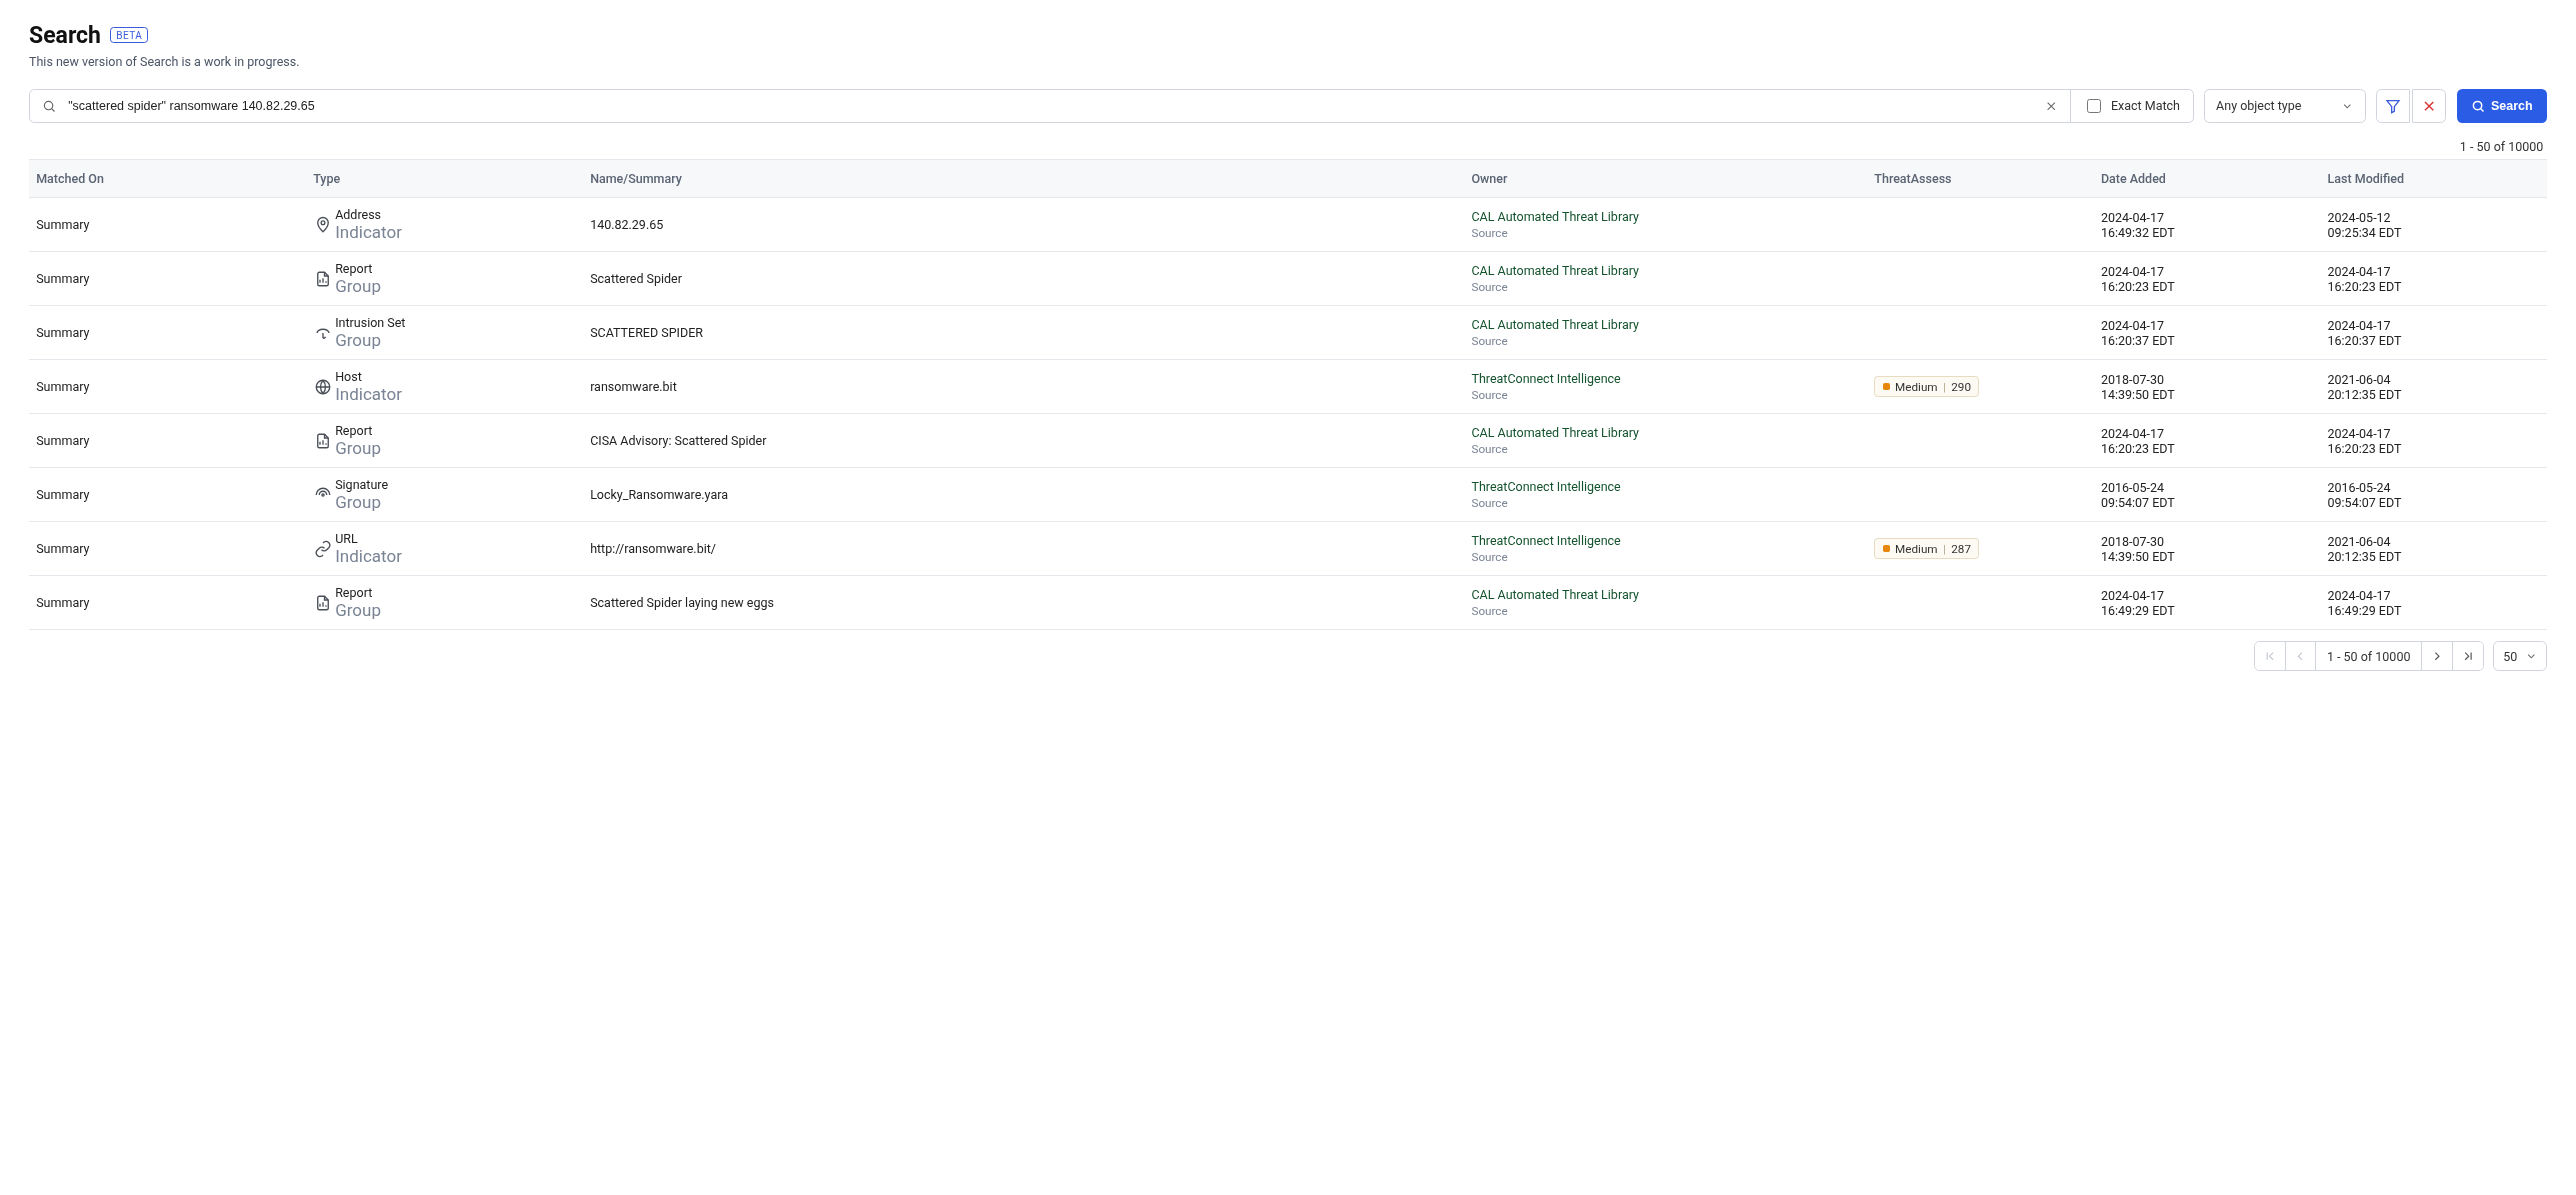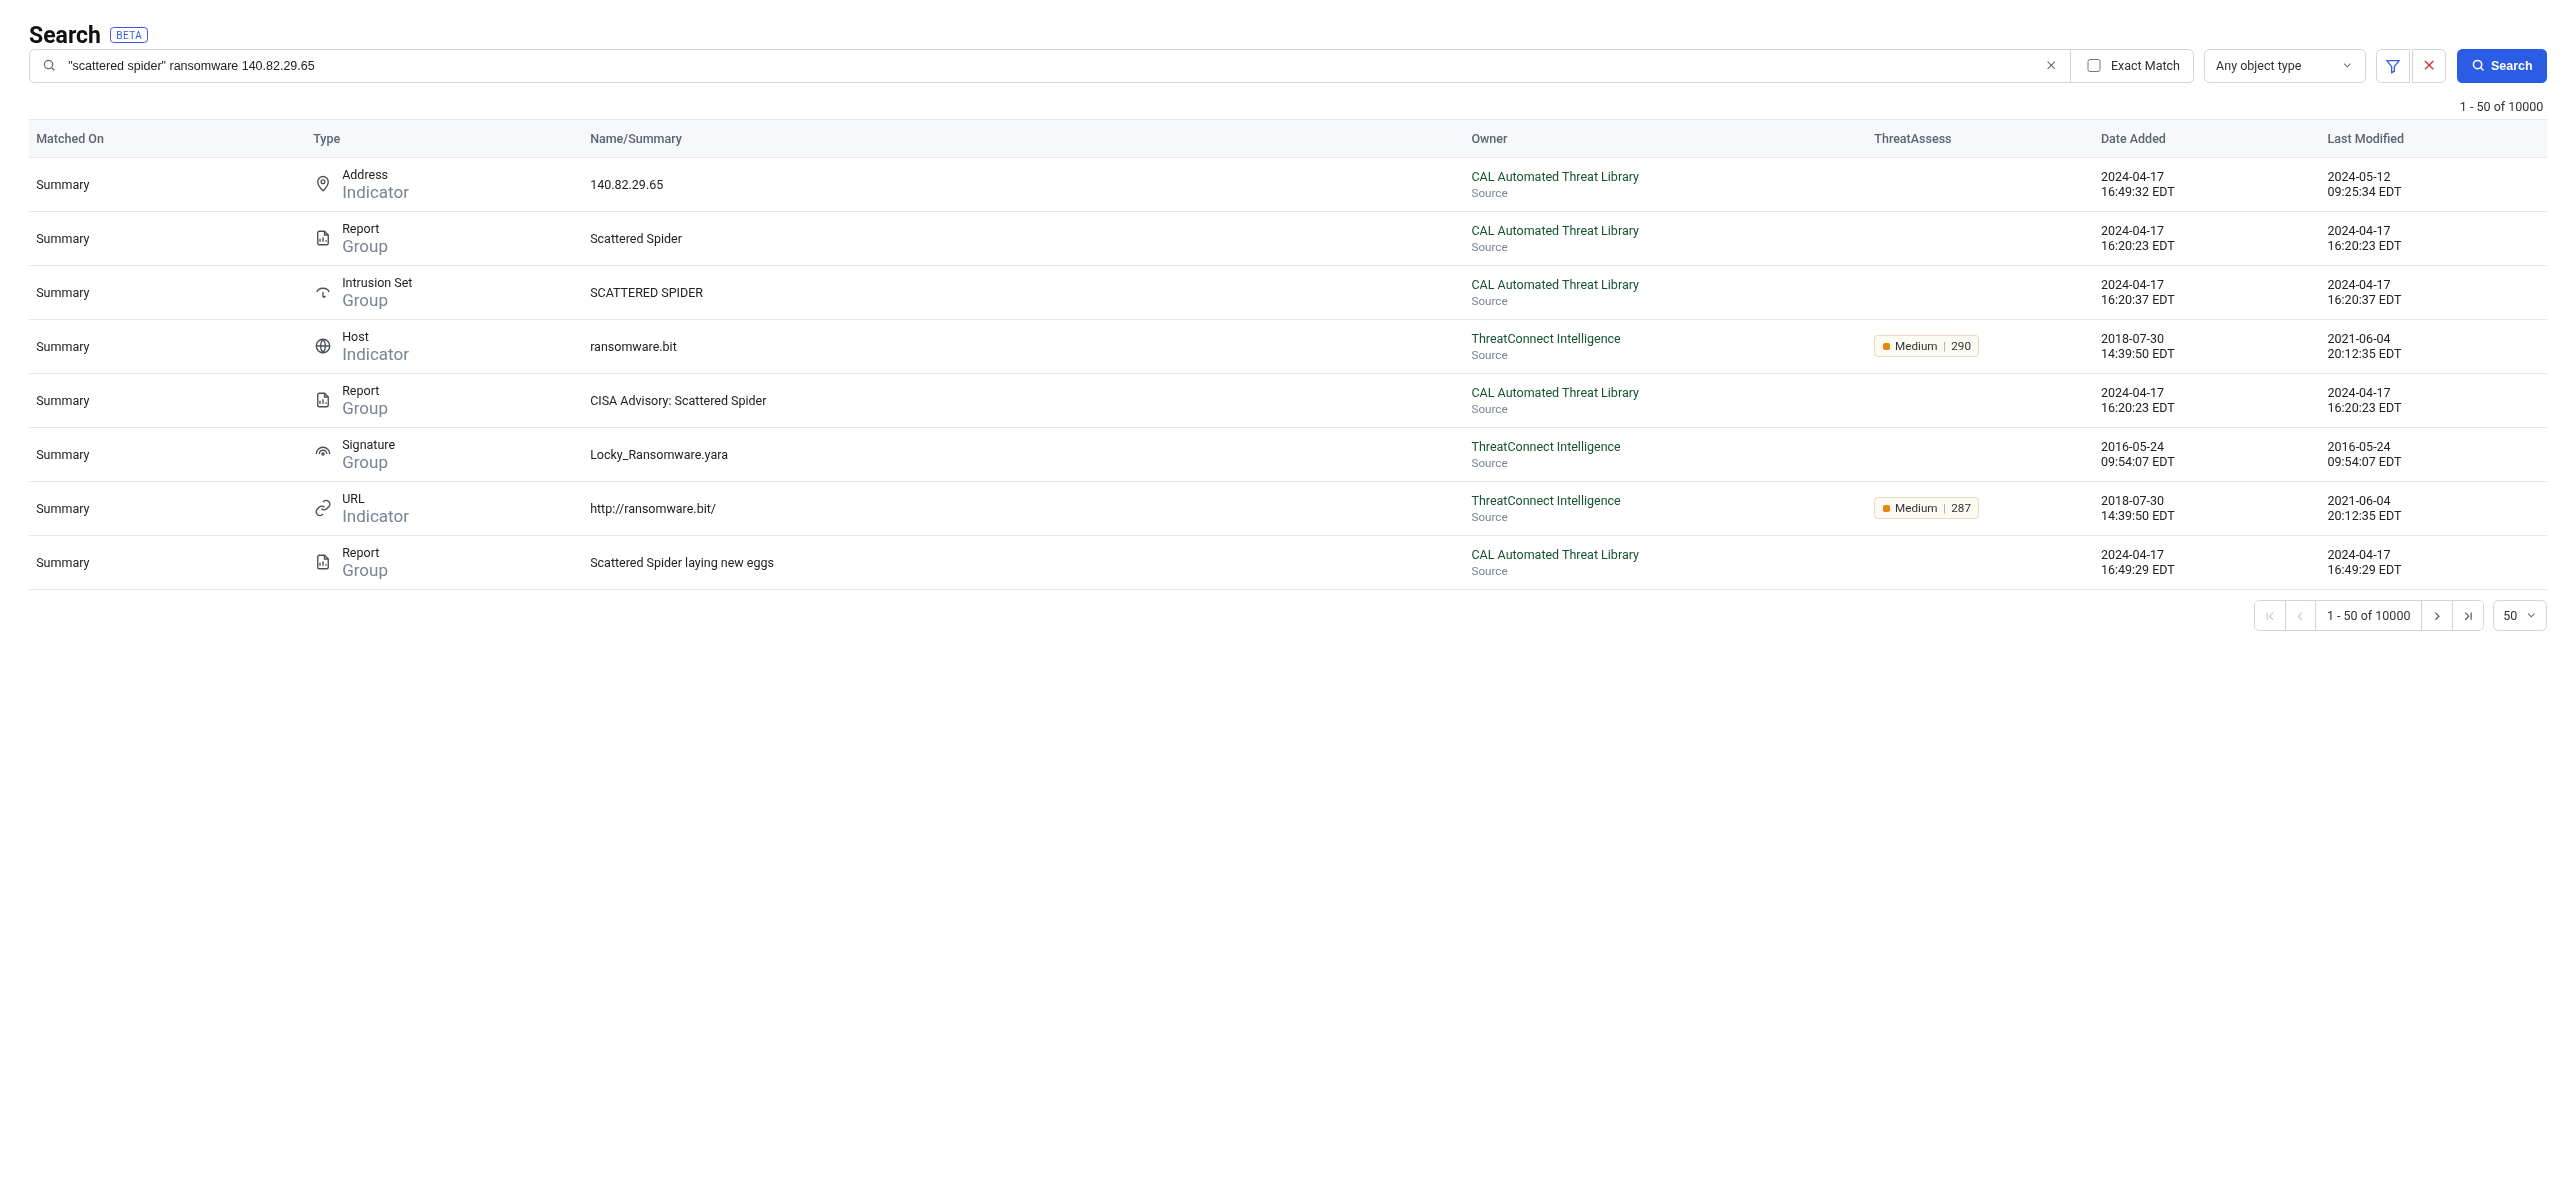--- a/index.html
+++ b/index.html
@@ -152,21 +152,21 @@
   tbody tr { border-bottom: 0.9px solid #e5e8ec; }
   tbody td {
     padding: 9px 7.2px;
     vertical-align: middle;
     font-size: 12.5px;
     color: #222;
   }
   .type-cell {
     display: flex;
     align-items: center;
-    gap: 9px;
+    gap: 2px;
   }
   .type-icon {
     width: 20px;
     height: 20px;
     display: flex;
     align-items: center;
     justify-content: center;
     color: #4a4f57;
     flex-shrink: 0;
   }
@@ -252,20 +252,21 @@
   .icon-btn:has(+ .icon-btn) { border-top-right-radius: 0; border-bottom-right-radius: 0; }
 </style>
 </head>
 <body>
 
 <div class="container">
   <div class="header-row">
     <h1>Search</h1>
     <span class="beta-badge">BETA</span>
   </div>
+  <div class="subtitle">This new version of Search is a work in progress.</div>
 
   <div class="controls-row">
     <div class="search-group">
       <div class="search-box">
         <span class="type-icon">
           <svg width="14.3" height="14.3" viewBox="0 0 24 24" fill="none" stroke="#666" stroke-width="2">
               <circle cx="11" cy="11" r="7"></circle>
               <line x1="21" y1="21" x2="16.5" y2="16.5"></line>
             </svg>
         </span>

